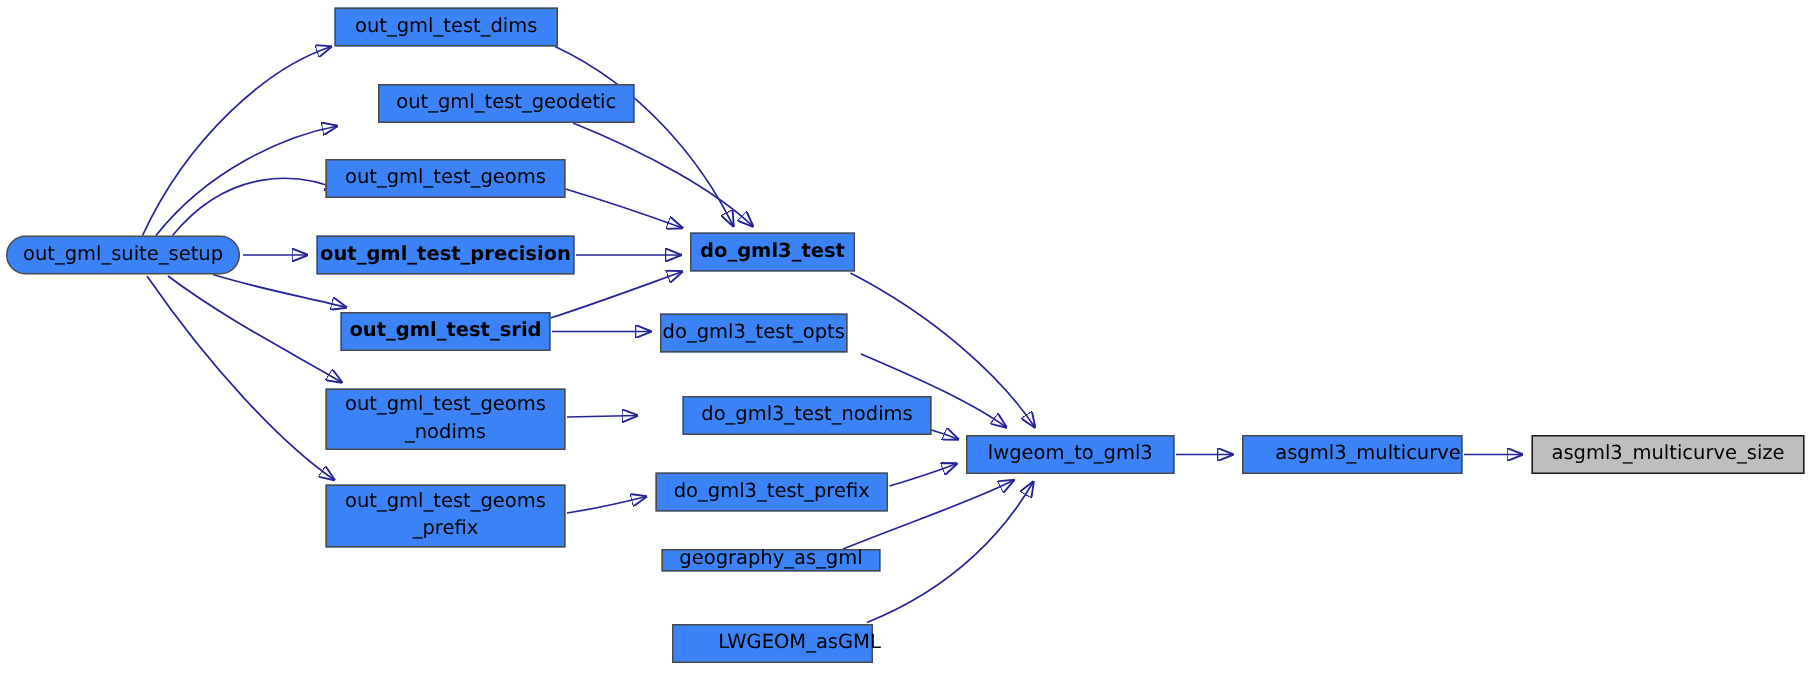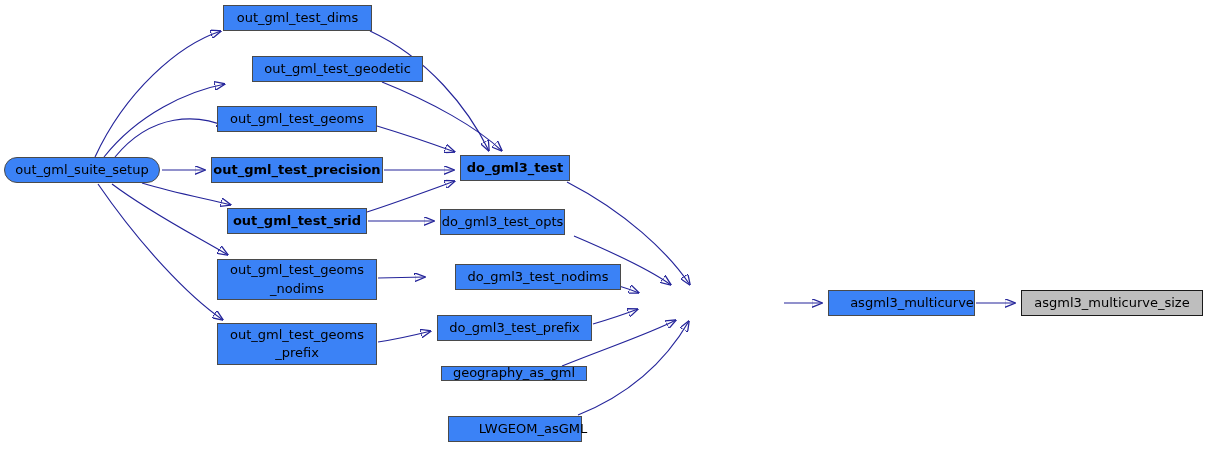--- a/index.html
+++ b/index.html
@@ -105,18 +105,19 @@
   <div class="node" style="left:440px; top:209px; width:125px; height:26px;">do_gml3_test_opts</div>
 
   <div class="node" style="left:431px; top:264px; width:166px; height:26px;margin-left:24px;">do_gml3_test_nodims</div>
 
   <div class="node" style="left:437px; top:315px; width:155px; height:26px;">do_gml3_test_prefix</div>
 
   <div class="node" style="left:441px; top:366px; width:146px; height:15px;">geography_as_gml</div>
 
   <div class="node" style="left:448px; top:416px; width:134px; height:26px;padding-left:36px;">LWGEOM_asGML</div>
 
+  <div class="node" style="left:644px; top:290px; width:139px; height:26px;">lwgeom_to_gml3</div>
 
   <div class="node" style="left:828px; top:290px; width:147px; height:26px;padding-left:21px;">asgml3_multicurve</div>
 
   <div class="node highlight" style="left:1021px; top:290px; width:182px; height:26px;">asgml3_multicurve_size</div>
 
 </div>
 
 </body></html>

